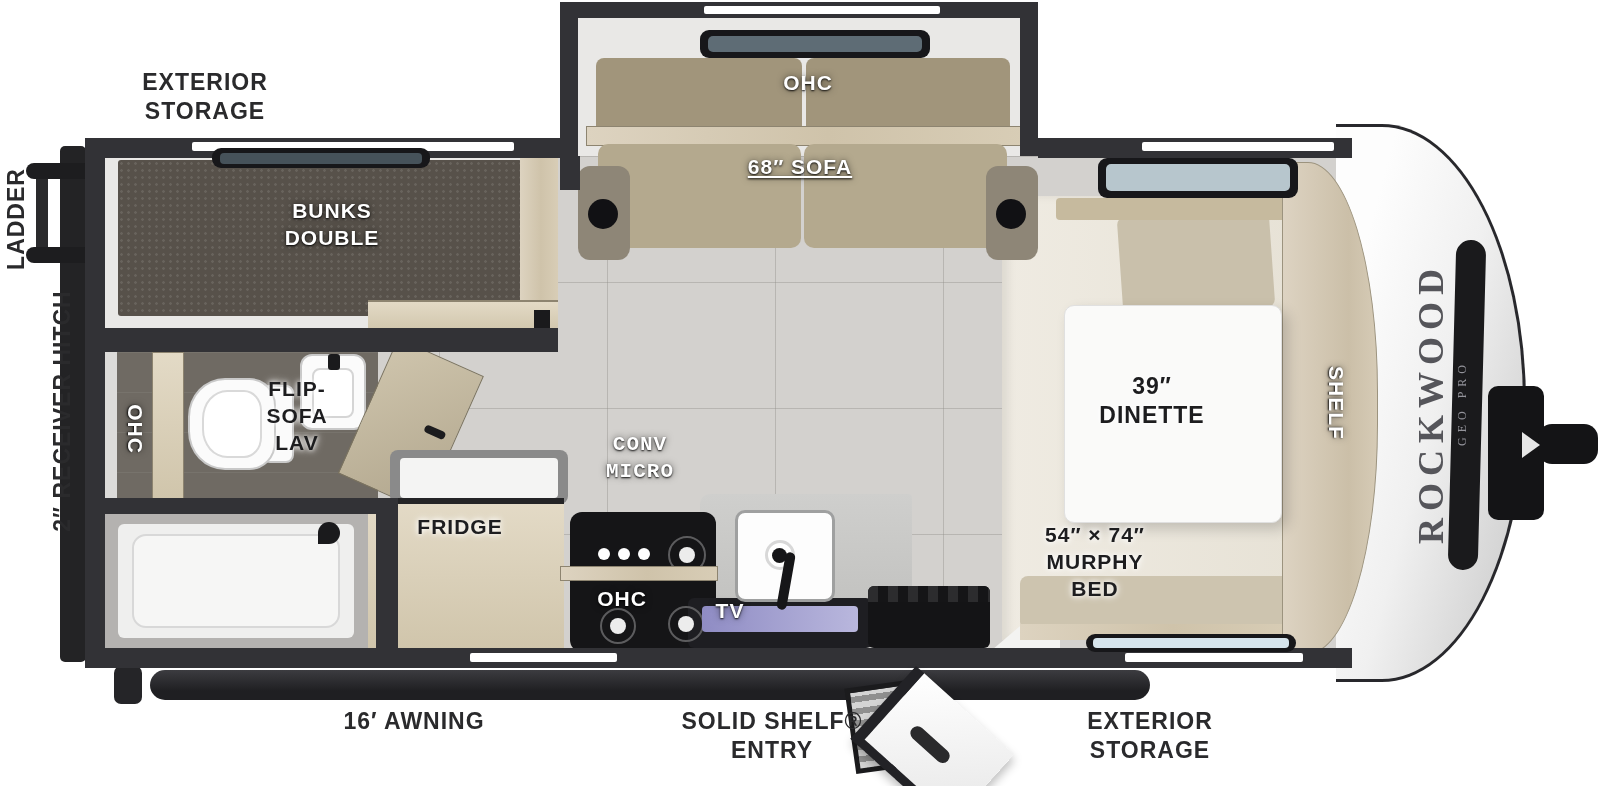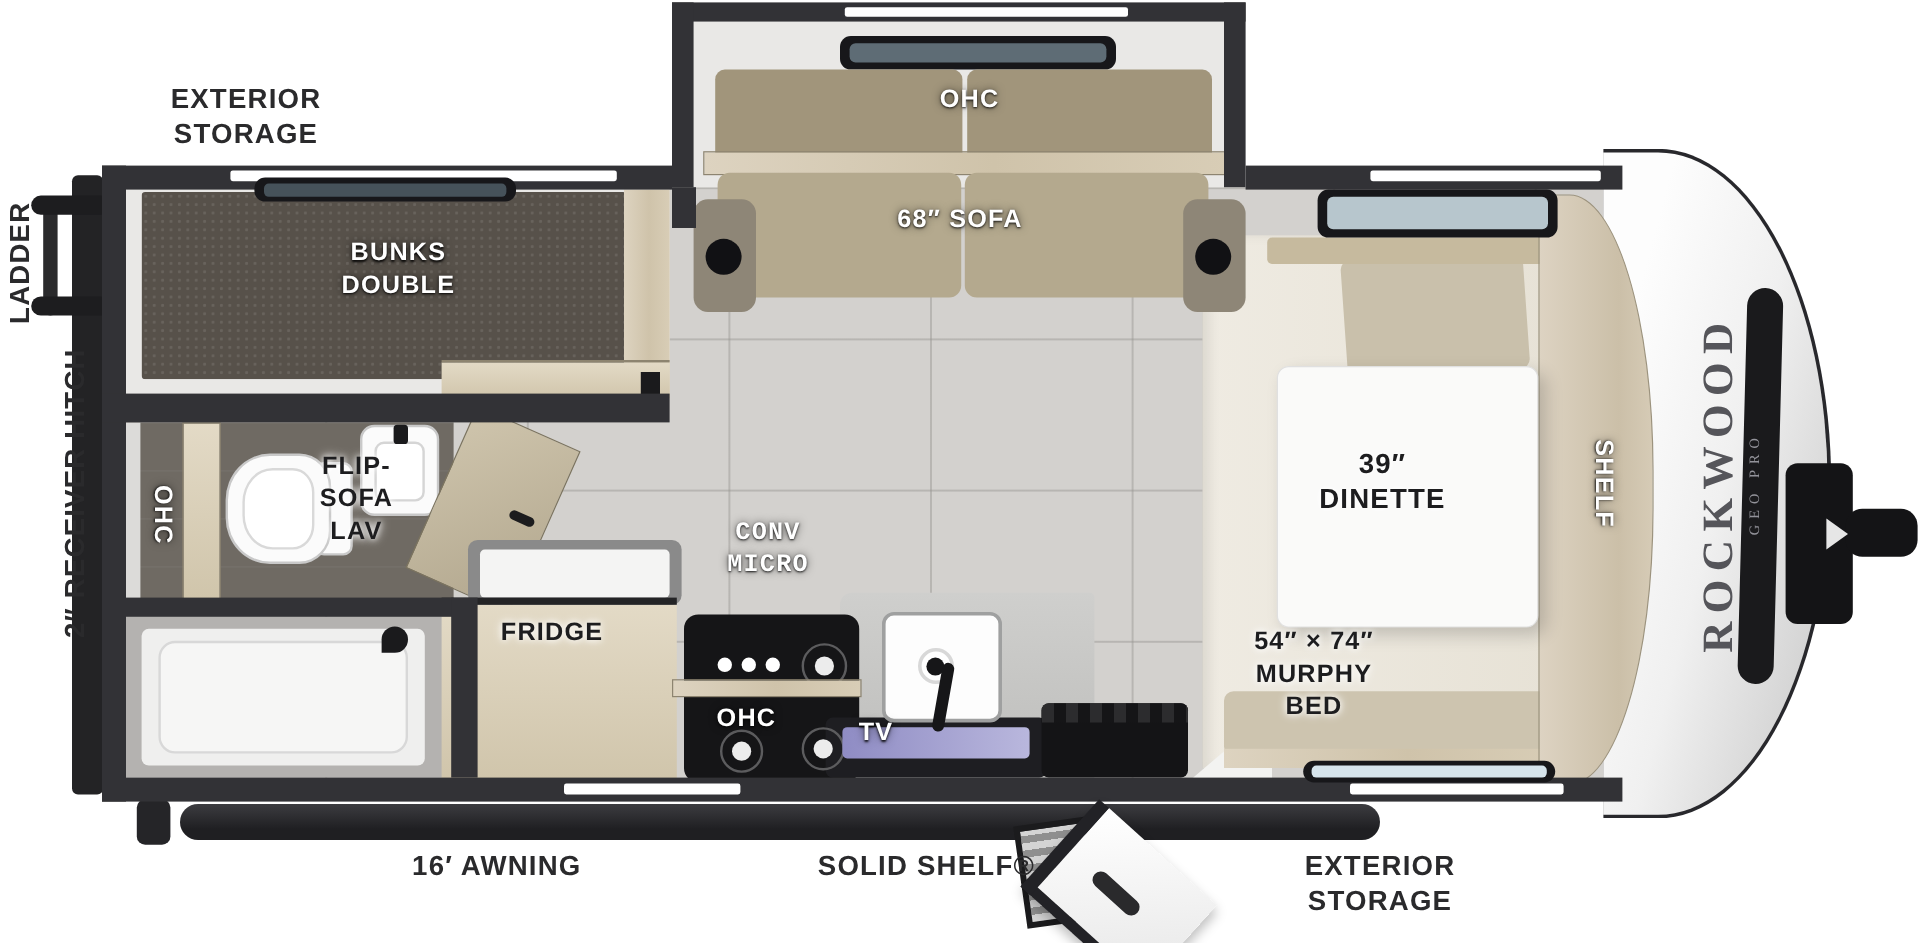--- a/index.html
+++ b/index.html
@@ -191,32 +191,33 @@
 
   <div class="abs lbl lbl-out z5" style="left:105px;top:68px;width:200px;">
     <div>EXTERIOR</div>
     <div>STORAGE</div>
   </div>
   <div class="abs lbl lbl-out rot-ccw z5" style="left:-61px;top:207px;width:150px;height:24px;">LADDER</div>
   <div class="abs lbl lbl-out rot-ccw z5" style="left:-70px;top:399px;width:260px;height:24px;">2″ RECEIVER HITCH</div>
   <div class="abs lbl lbl-out z5" style="left:314px;top:707px;width:200px;">16′ AWNING</div>
   <div class="abs lbl lbl-out z5" style="left:662px;top:707px;width:220px;">
     <div>SOLID SHELF®</div>
+    <div>ENTRY</div>
   </div>
   <div class="abs lbl lbl-out z5" style="left:1050px;top:707px;width:200px;">
     <div>EXTERIOR</div>
     <div>STORAGE</div>
   </div>
 
   <div class="abs lbl lbl-in-white z5" style="left:232px;top:198px;width:200px;">
     <div>BUNKS</div>
     <div>DOUBLE</div>
   </div>
   <div class="abs lbl lbl-in-white z5" style="left:758px;top:70px;width:100px;">OHC</div>
-  <div class="abs lbl lbl-in-white z5" style="left:700px;top:170px;width:200px;">68″ SOFA</div>
+  <div class="abs lbl lbl-in-white z5" style="left:700px;top:154px;width:200px;text-decoration:underline;">68″ SOFA</div>
   <div class="abs lbl lbl-in-white rot-cw z5" style="left:96px;top:417px;width:80px;height:24px;">OHC</div>
   <div class="abs lbl lbl-in-dark z5" style="left:227px;top:376px;width:140px;">
     <div>FLIP-</div>
     <div>SOFA</div>
     <div>LAV</div>
   </div>
   <div class="abs lbl lbl-in-dark z5" style="left:385px;top:514px;width:150px;">FRIDGE</div>
   <div class="abs lbl lbl-in-white z5" style="left:565px;top:432px;width:150px;font-family:Liberation Mono, monospace;">
     <div>CONV</div>
     <div>MICRO</div>

